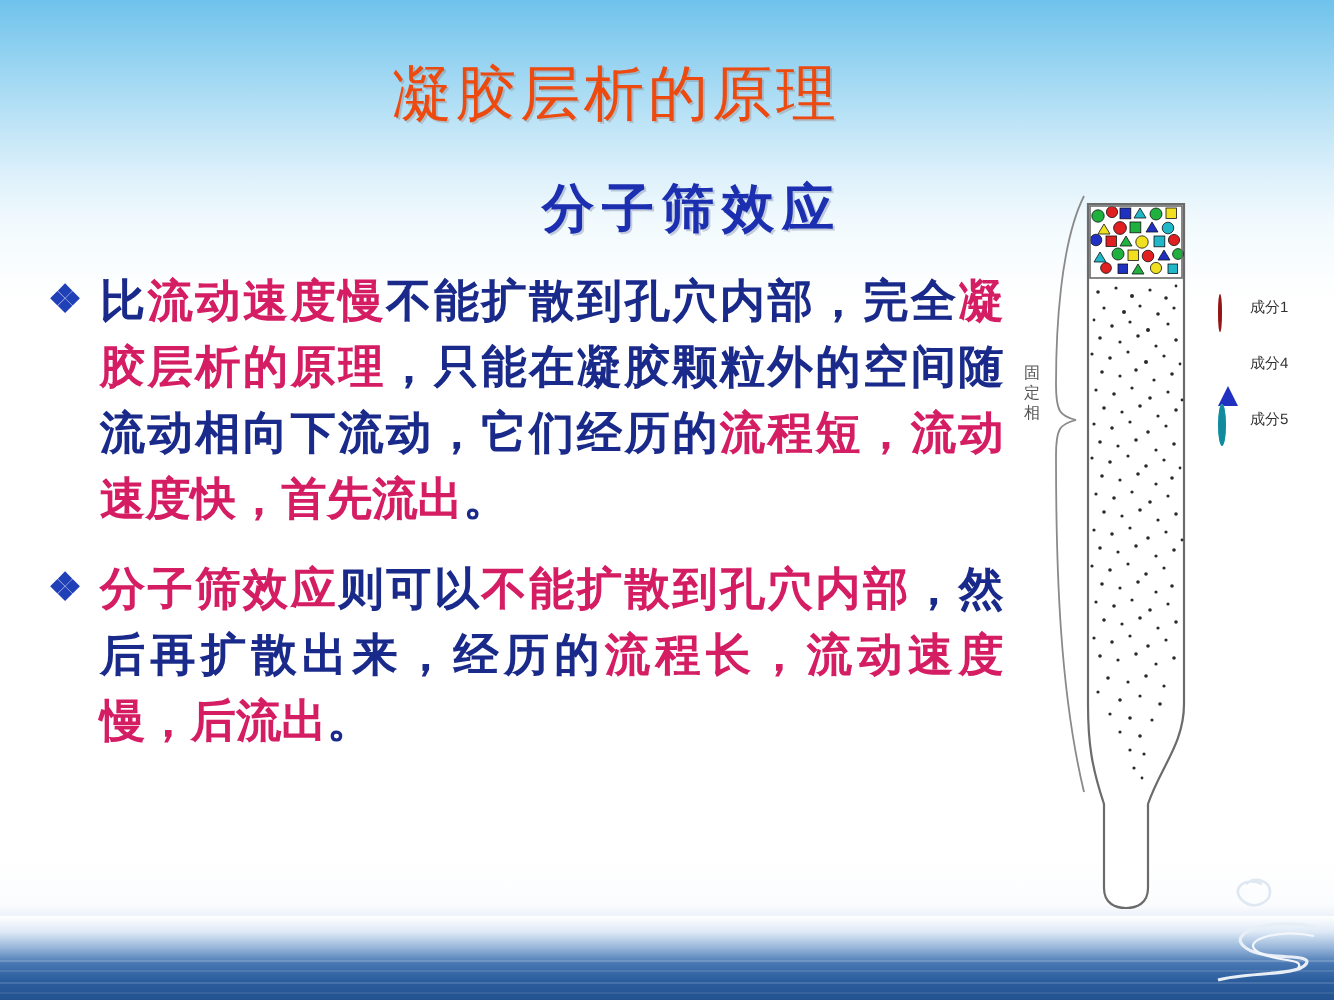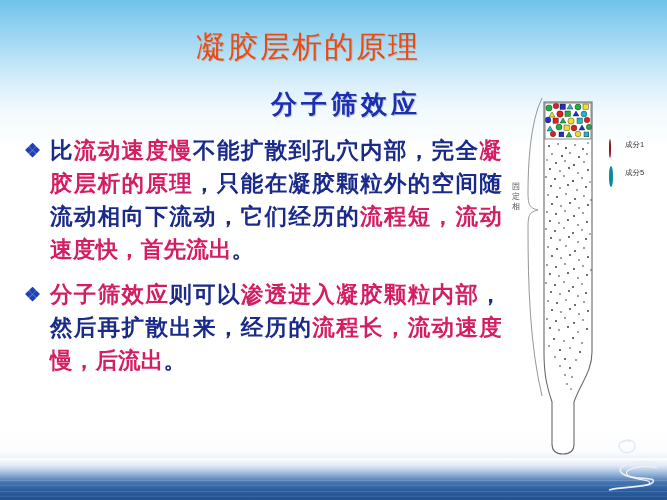--- a/index.html
+++ b/index.html
@@ -172,21 +172,21 @@
 
   
   .legend {
     position: absolute;
     left: 608px;
     top: 140px;
     width: 56px;
   }
   .legend-row {
     display: flex;
-    align-items: flex-start;
+    align-items: center;
     height: 27px;
     margin-bottom: 1px;
   }
   .legend-marker {
     width: 12px;
     height: 12px;
     margin-right: 5px;
     flex: 0 0 12px;
     position: relative;
   }
@@ -241,21 +241,21 @@
   <div class="body-block" id="para1">
     <div class="para">
       <span class="bullet">❖</span>
       <span class="runs"><span class="nm">比</span><span class="hl">流动速度慢</span><span class="nm">不能扩散到孔穴内部，完全</span><span class="hl">凝胶层析的原理</span><span class="nm">，只能在凝胶颗粒外的空间随流动相向下流动，它们经历的</span><span class="hl">流程短，流动速度快，首先流出</span><span class="nm">。</span></span>
     </div>
   </div>
 
   <div class="body-block" id="para2">
     <div class="para">
       <span class="bullet">❖</span>
-      <span class="runs"><span class="hl">分子筛效应</span><span class="nm">则可以</span><span class="hl">渗透进入凝胶颗粒内部</span><span class="nm">，然后再扩散出来，经历的</span><span class="hl">流程长，流动速度慢，后流出</span><span class="nm">。</span></span>
+      <span class="runs"><span class="hl">分子筛效应</span><span class="nm">则可以</span><span class="hl">不能扩散到孔穴内部</span><span class="nm">，然后再扩散出来，经历的</span><span class="hl">流程长，流动速度慢，后流出</span><span class="nm">。</span></span>
     </div>
   </div>
 
   <div class="figure">
     <svg width="92" height="360" viewBox="0 0 92 360">
 
       <path d="M34,2 C22,26 20,70 20,96 C20,110 22,112 30,114 C22,116 20,118 20,132 C20,190 22,250 34,300" fill="none" stroke="#8a8a8a" stroke-width="0.9"></path>
 
       <path d="M36,6 L84,6 L84,256 C84,276 72,288 66,306 L66,348 C66,356 60,358 55,358 C50,358 44,356 44,348 L44,306 C38,288 36,276 36,256 Z" fill="#ffffff" stroke="#6b6b6b" stroke-width="1.1"></path>
 
@@ -431,20 +431,24 @@
     </svg>
     <div class="phase-label">固定相</div>
   </div>
 
   <div class="legend">
     <div class="legend-row">
       <span class="legend-marker"><span class="m-circle" style="background:#e02020"></span></span>
       <span class="legend-text">成分1</span>
     </div>
     <div class="legend-row">
+      <span class="legend-marker"><span class="m-triangle"></span></span>
+      <span class="legend-text">成分4</span>
+    </div>
+    <div class="legend-row">
       <span class="legend-marker"><span class="m-donut"></span></span>
       <span class="legend-text">成分5</span>
     </div>
   </div>
 
   <div class="water">
     <div class="ripple r1"></div>
     <div class="ripple r2"></div>
     <div class="ripple r3"></div>
     <div class="ripple r4"></div>

